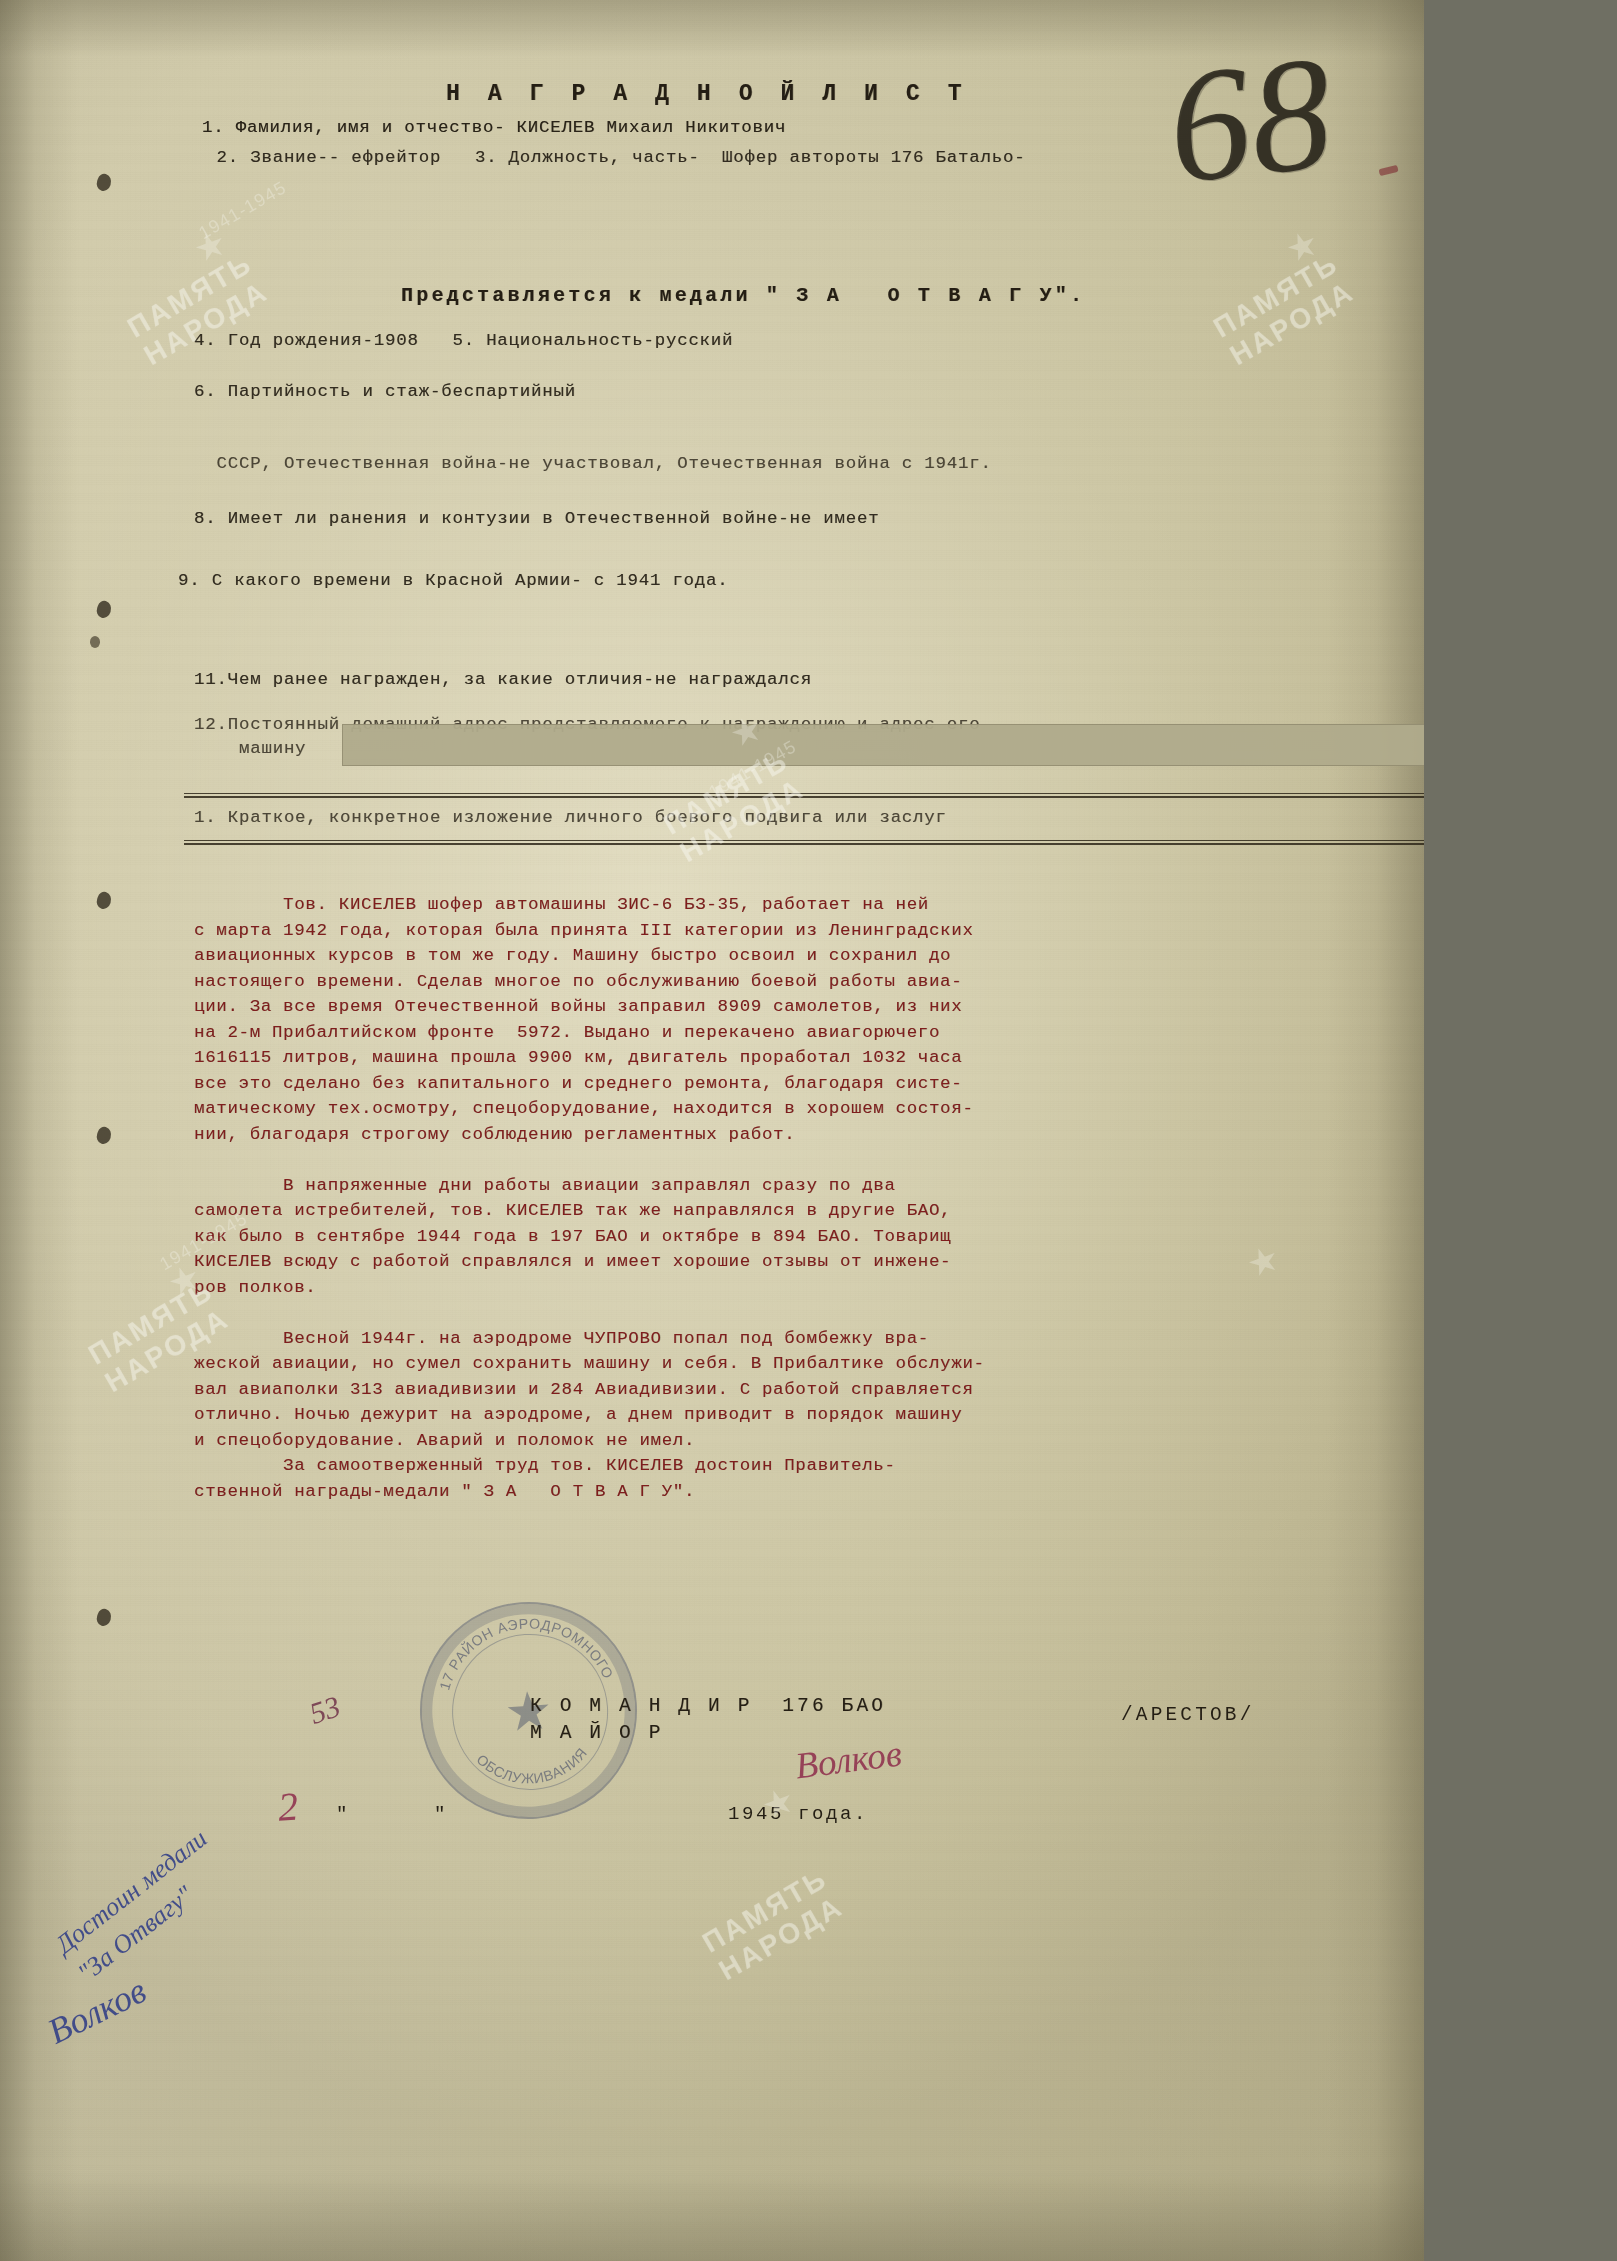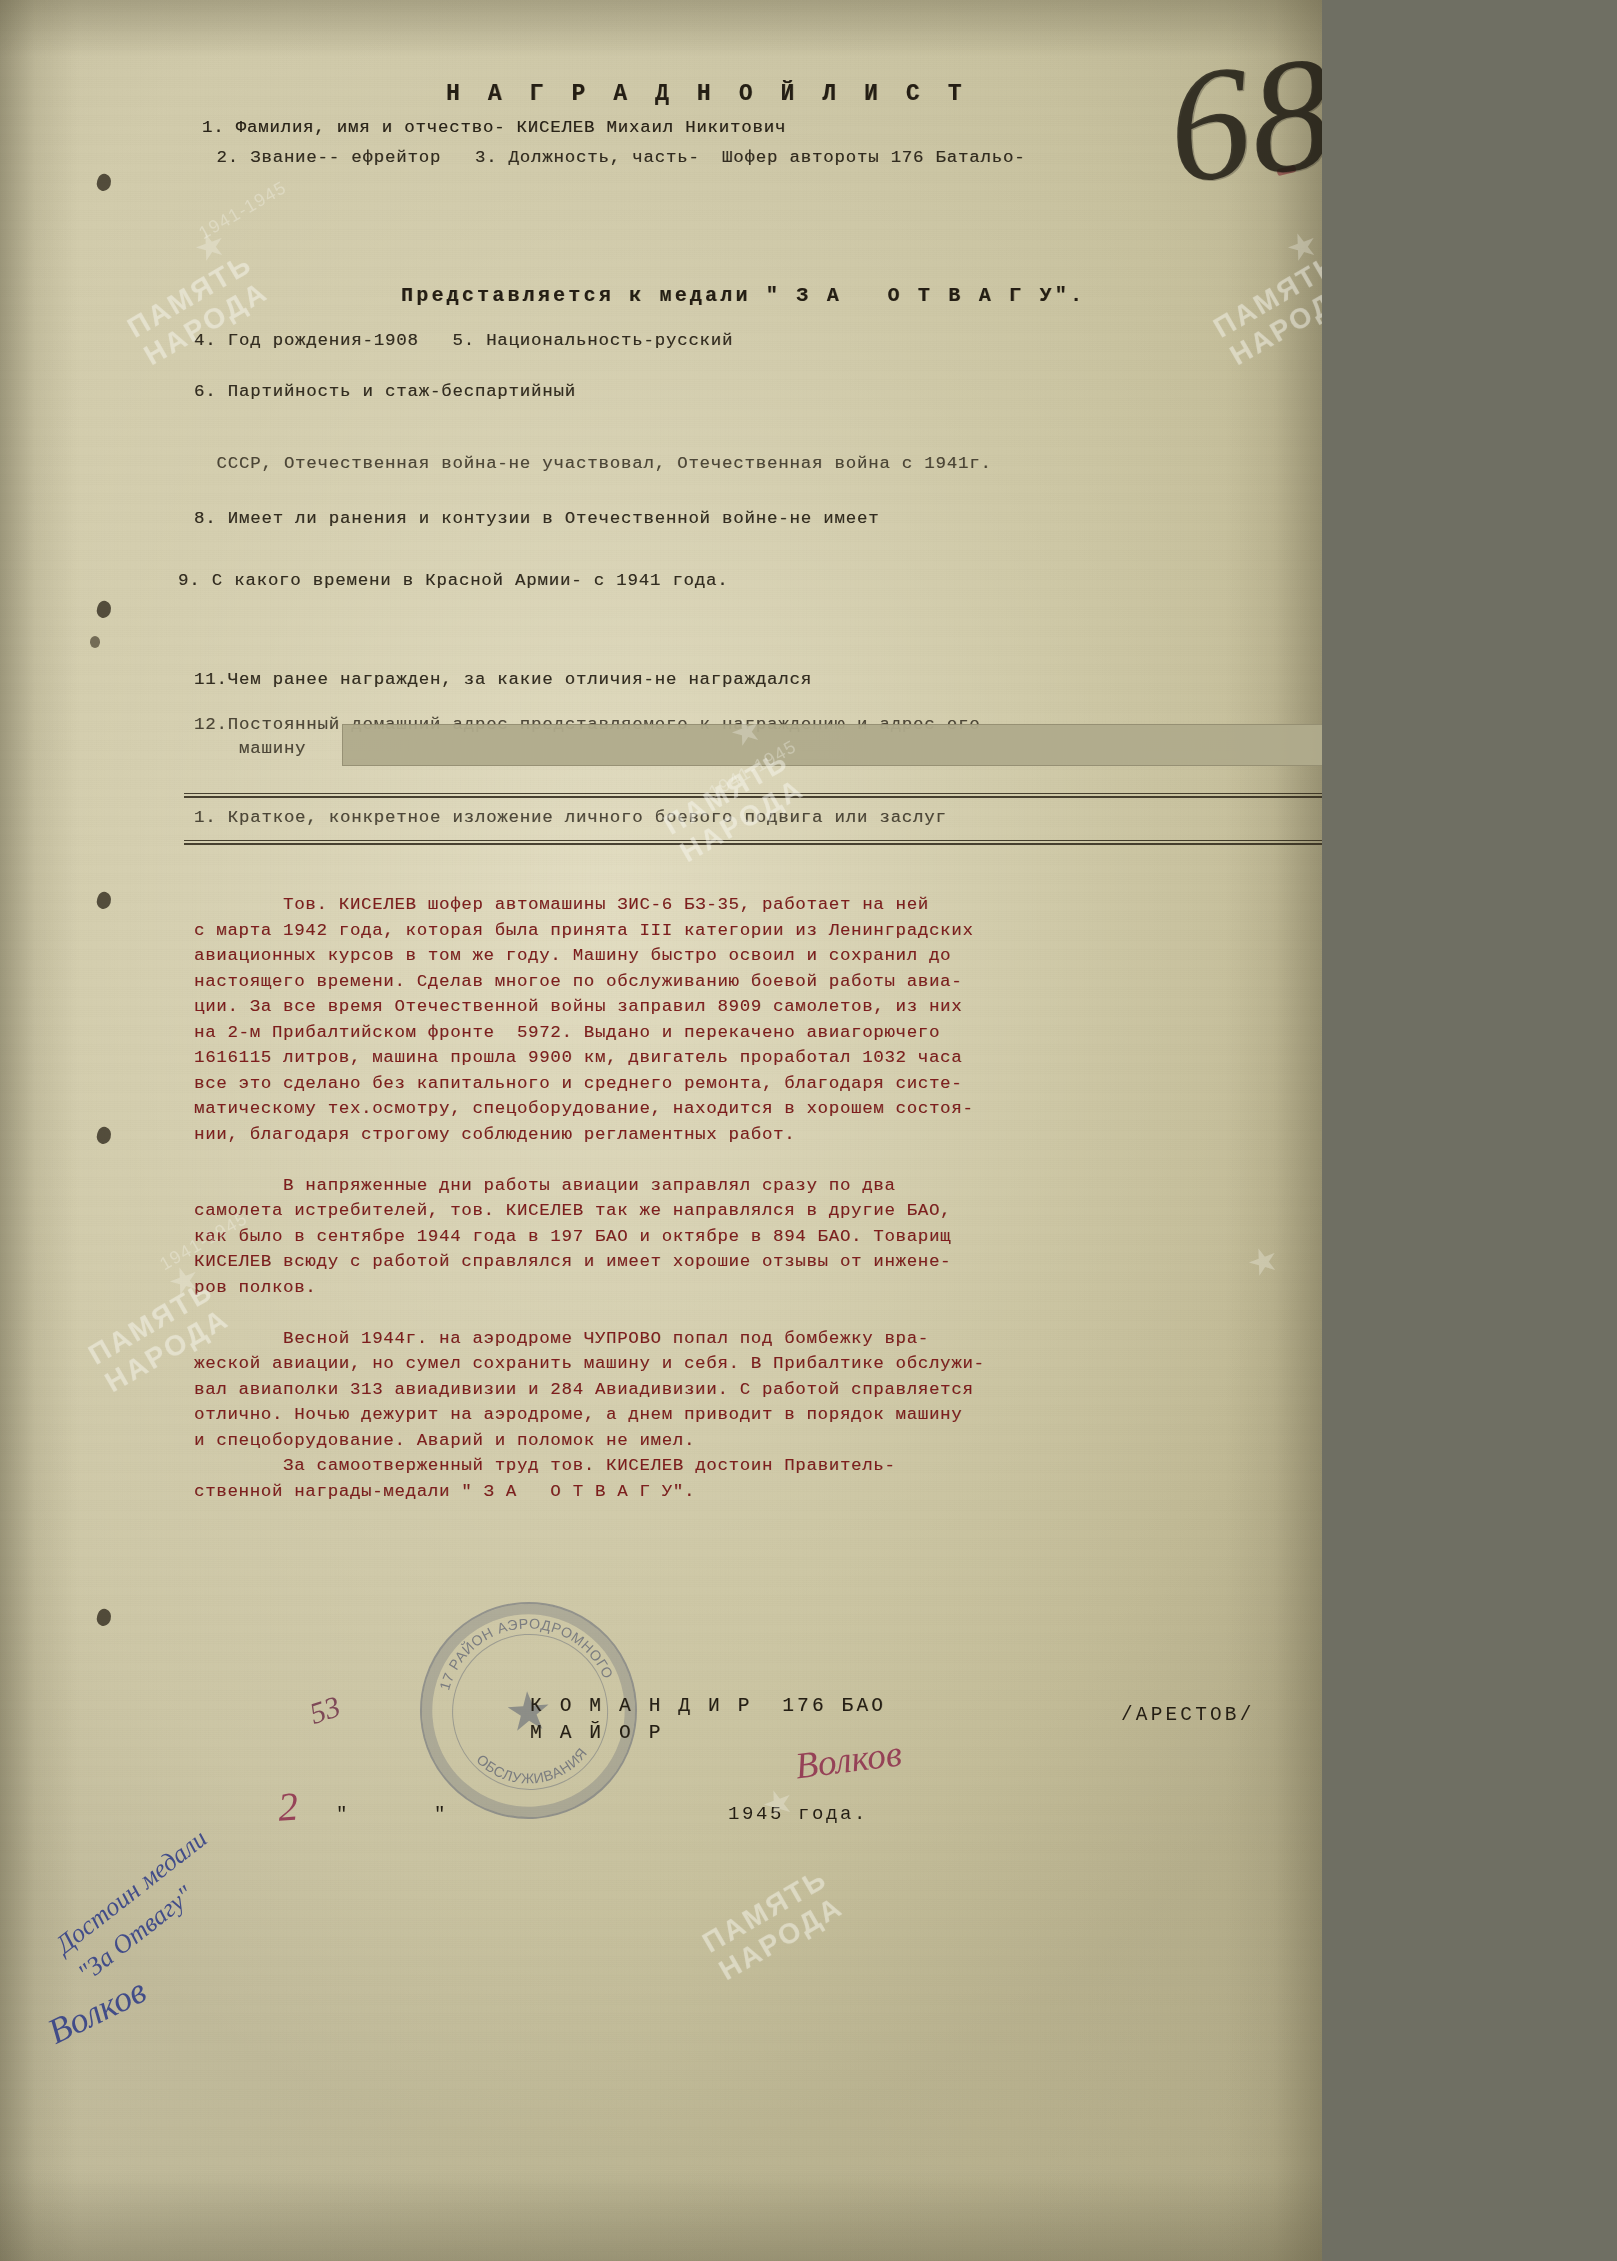--- a/index.html
+++ b/index.html
@@ -2,21 +2,21 @@
 <html lang="ru" style="font-size:10.3px"><head>
 <meta charset="utf-8">
 <style>
   html, body {
     margin: 0;
     padding: 0;
     background: #6f6f63;
   }
   #page {
     position: relative;
-    width: 1322px;
+    width: 1424px;
     height: 2261px;
     overflow: hidden;
     background: #cfc9ac;
     font-family: "Liberation Mono", "DejaVu Sans Mono", monospace;
   }
   
   #paper {
     position: absolute;
     inset: 0;
     background:

